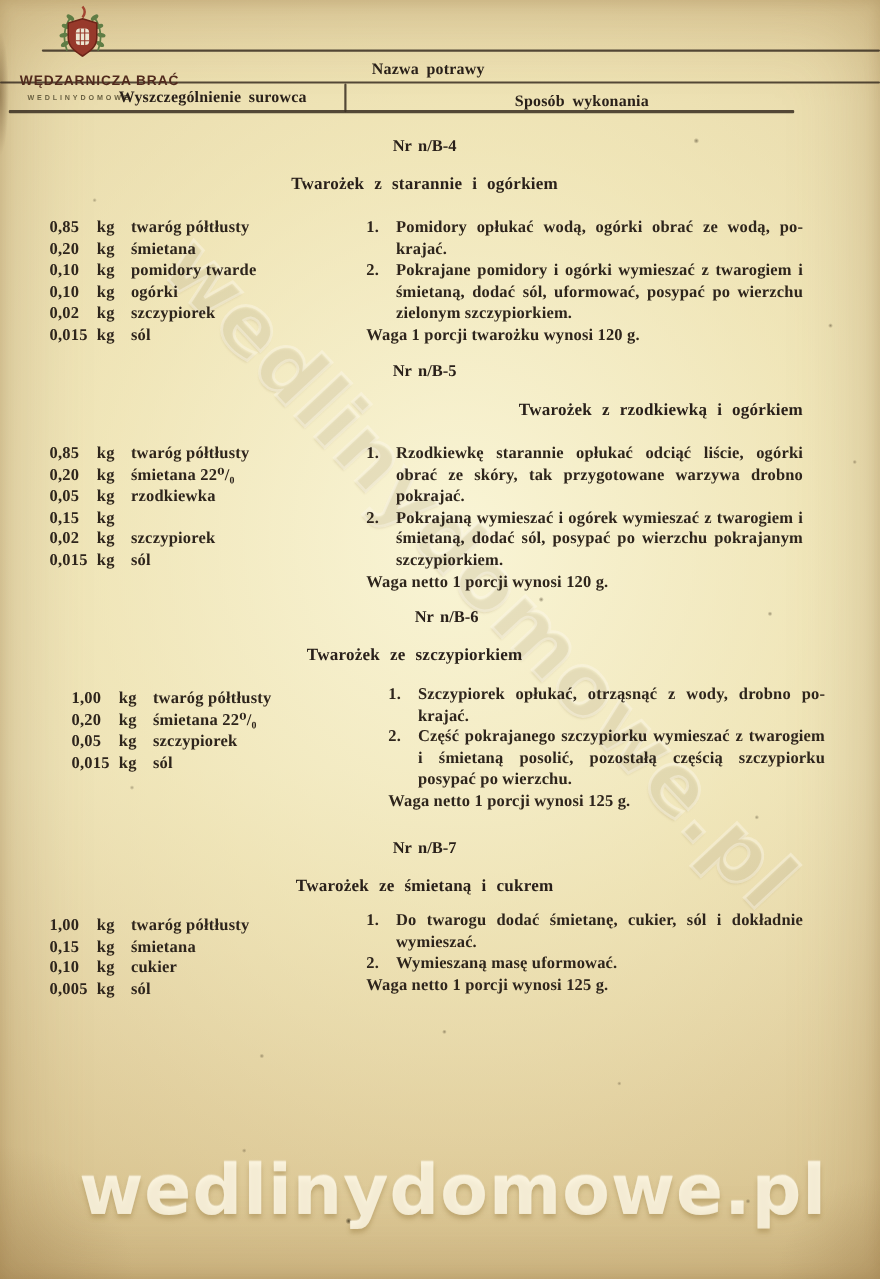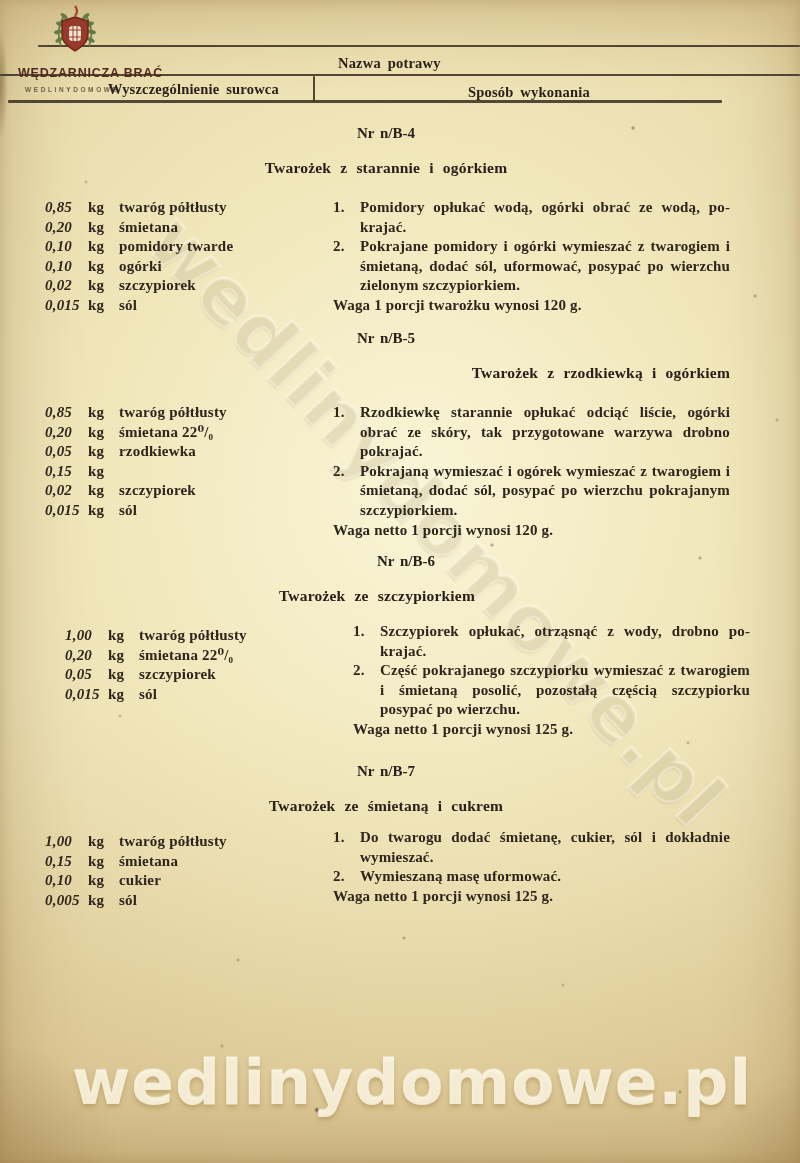--- a/index.html
+++ b/index.html
@@ -49,21 +49,21 @@
   .colhead{position:absolute;font-weight:700;font-size:14.5px;word-spacing:3px;color:#2a211a;letter-spacing:.2px;}
   #h-dish{left:338px;top:55px;}
   #h-ing{left:108px;top:81px;}
   #h-method{left:468px;top:84px;}
   .recipe{position:absolute;left:0;width:717px;}
   .r-num,.r-title{position:absolute;left:0;width:772px;text-align:center;font-weight:700;color:#29201a;}
   .r-num{top:5px;font-size:15px;word-spacing:2px;}
   .r-title{top:39px;font-size:15.5px;word-spacing:5px;letter-spacing:.2px;}
   .ingredients{position:absolute;left:45px;top:78px;width:282px;}
   .ing{display:flex;line-height:19.6px;font-size:15px;font-weight:700;letter-spacing:.2px;}
-  .ing .qty{width:43px;font-style:italic;}
+  .ing .qty{width:43px;}
   .ing .unit{width:31px;}
   .ing .iname{flex:1;}
   .method{position:absolute;left:333px;top:78px;width:397px;}
   .step{display:flex;font-size:15px;font-weight:700;line-height:19.6px;letter-spacing:.15px;}
   .step-num{width:27px;flex:none;}
   .step-text{flex:1;text-align:justify;}
   .note{font-size:15px;font-weight:700;line-height:19.6px;letter-spacing:.15px;margin-top:0;}
   .wm-diag{
     position:absolute;left:5px;top:470px;width:840px;height:120px;
     transform:rotate(47deg);text-align:center;

